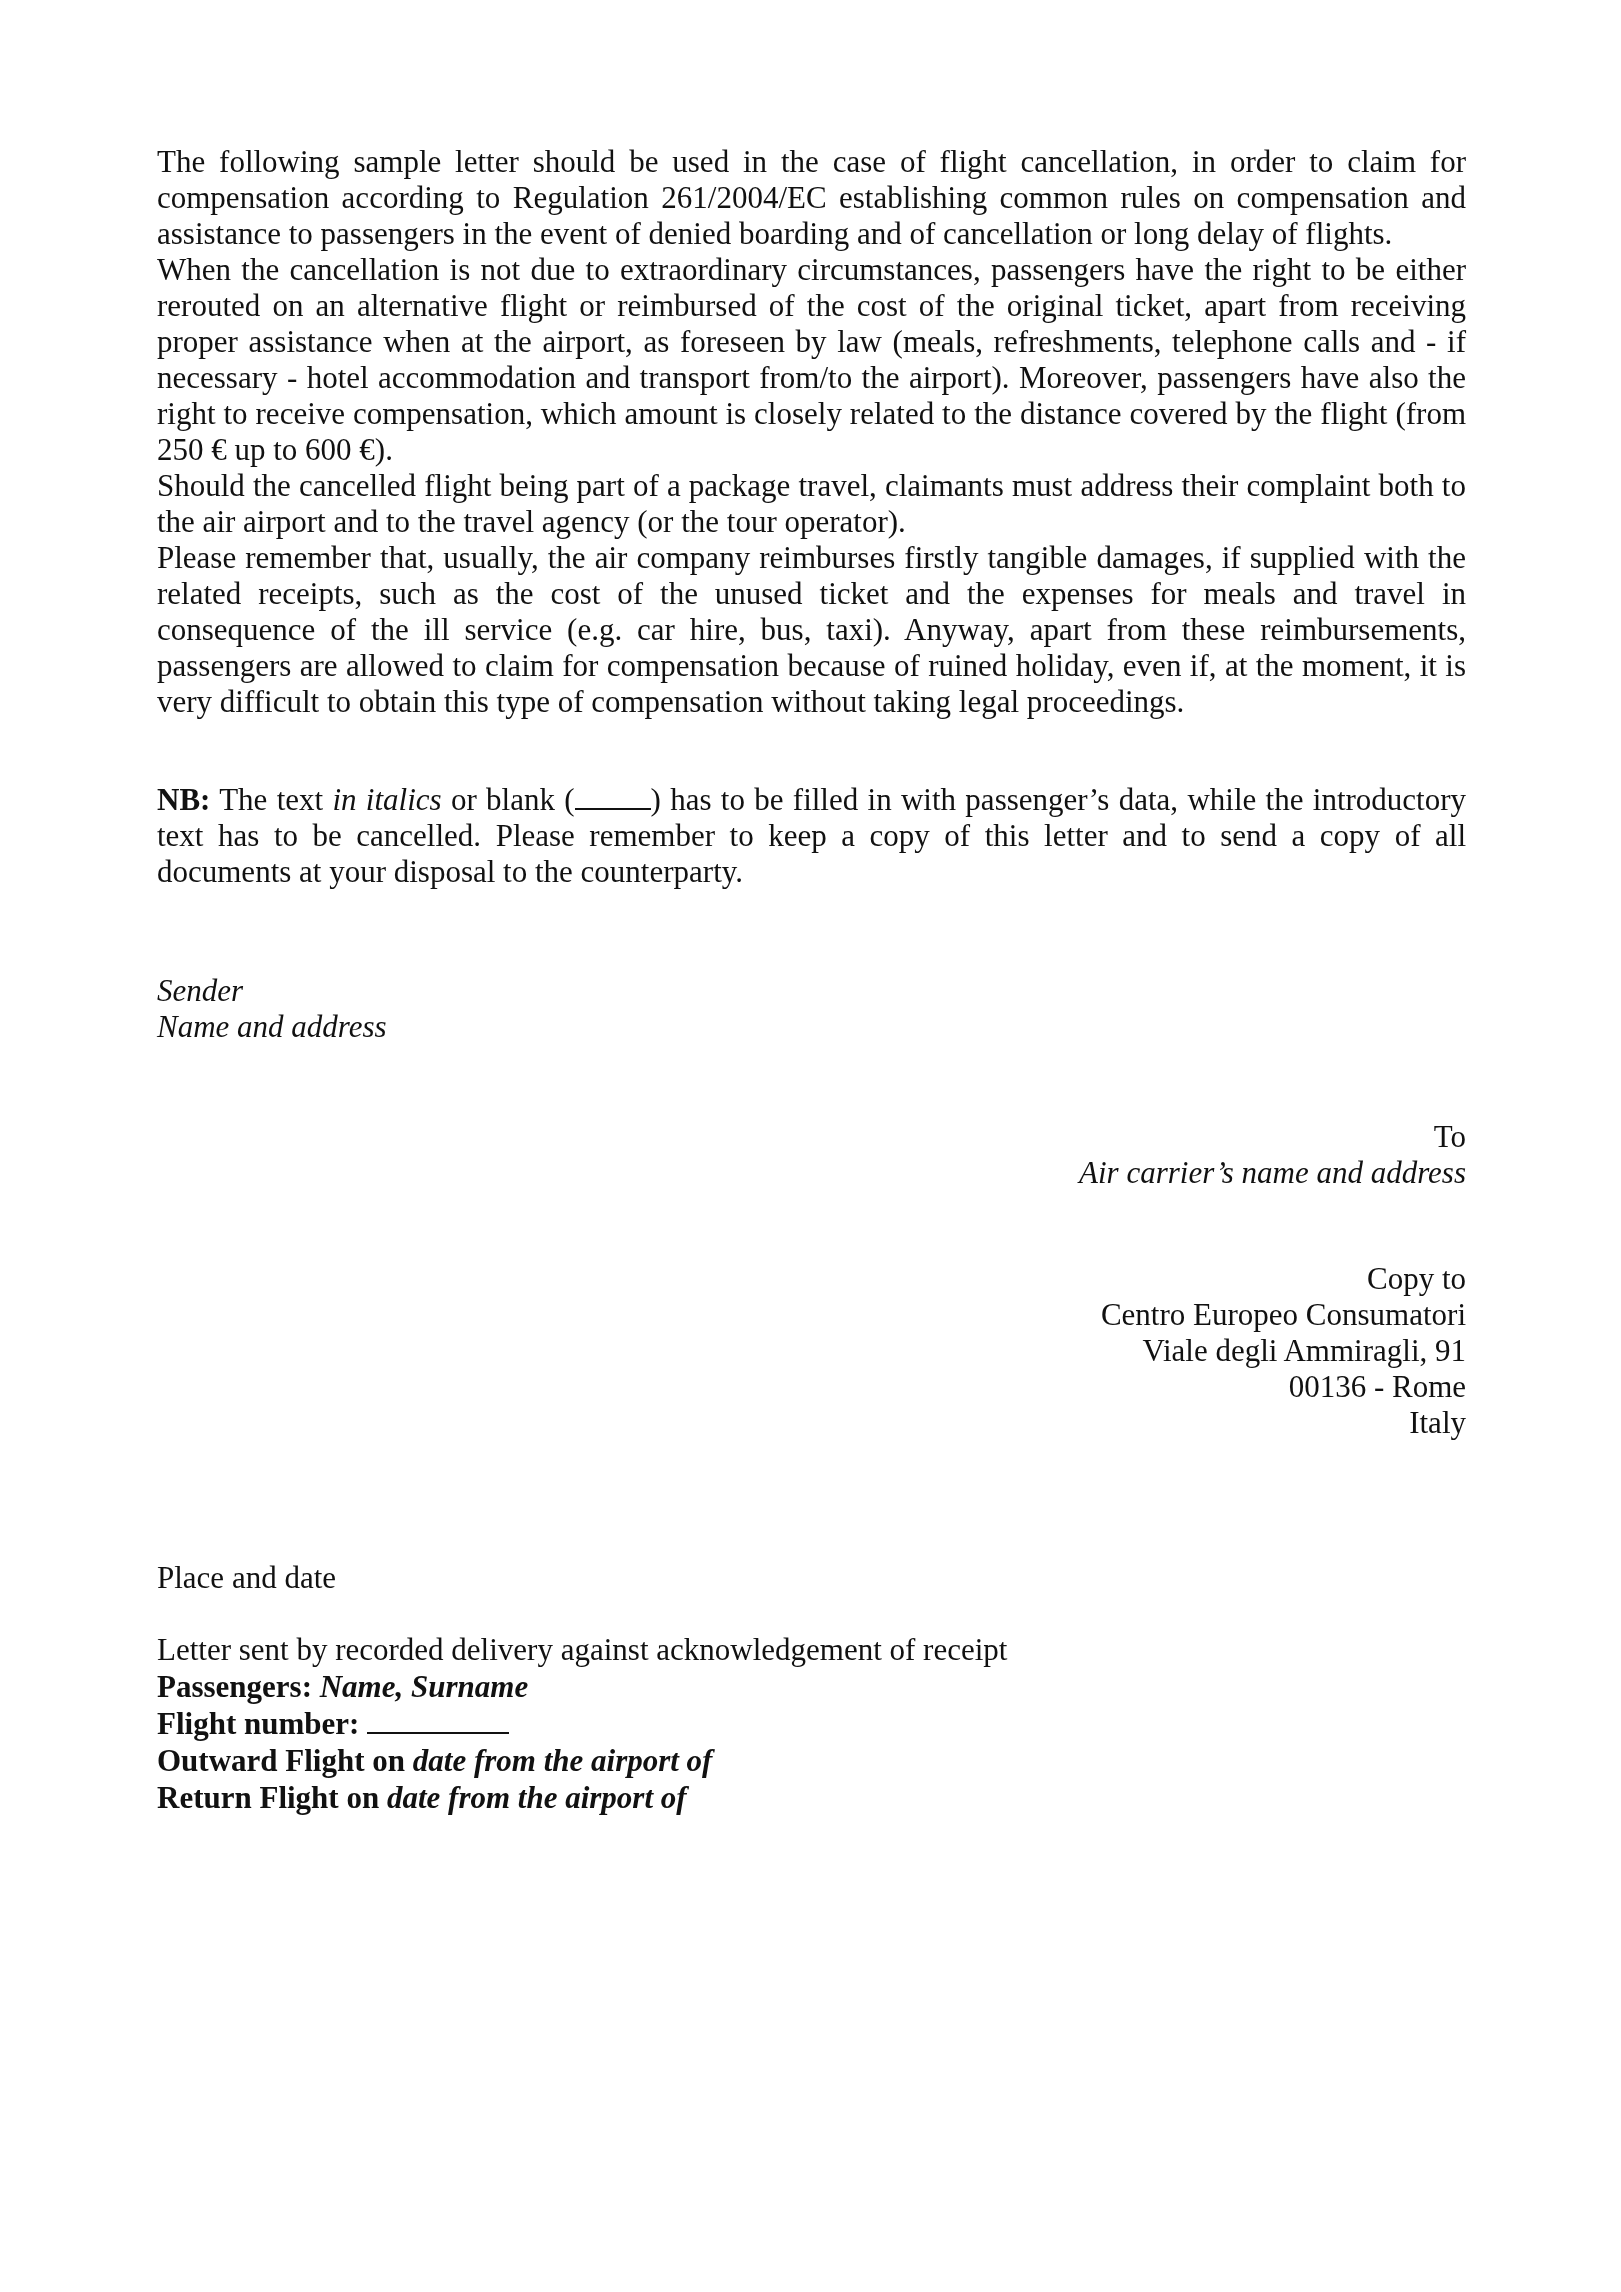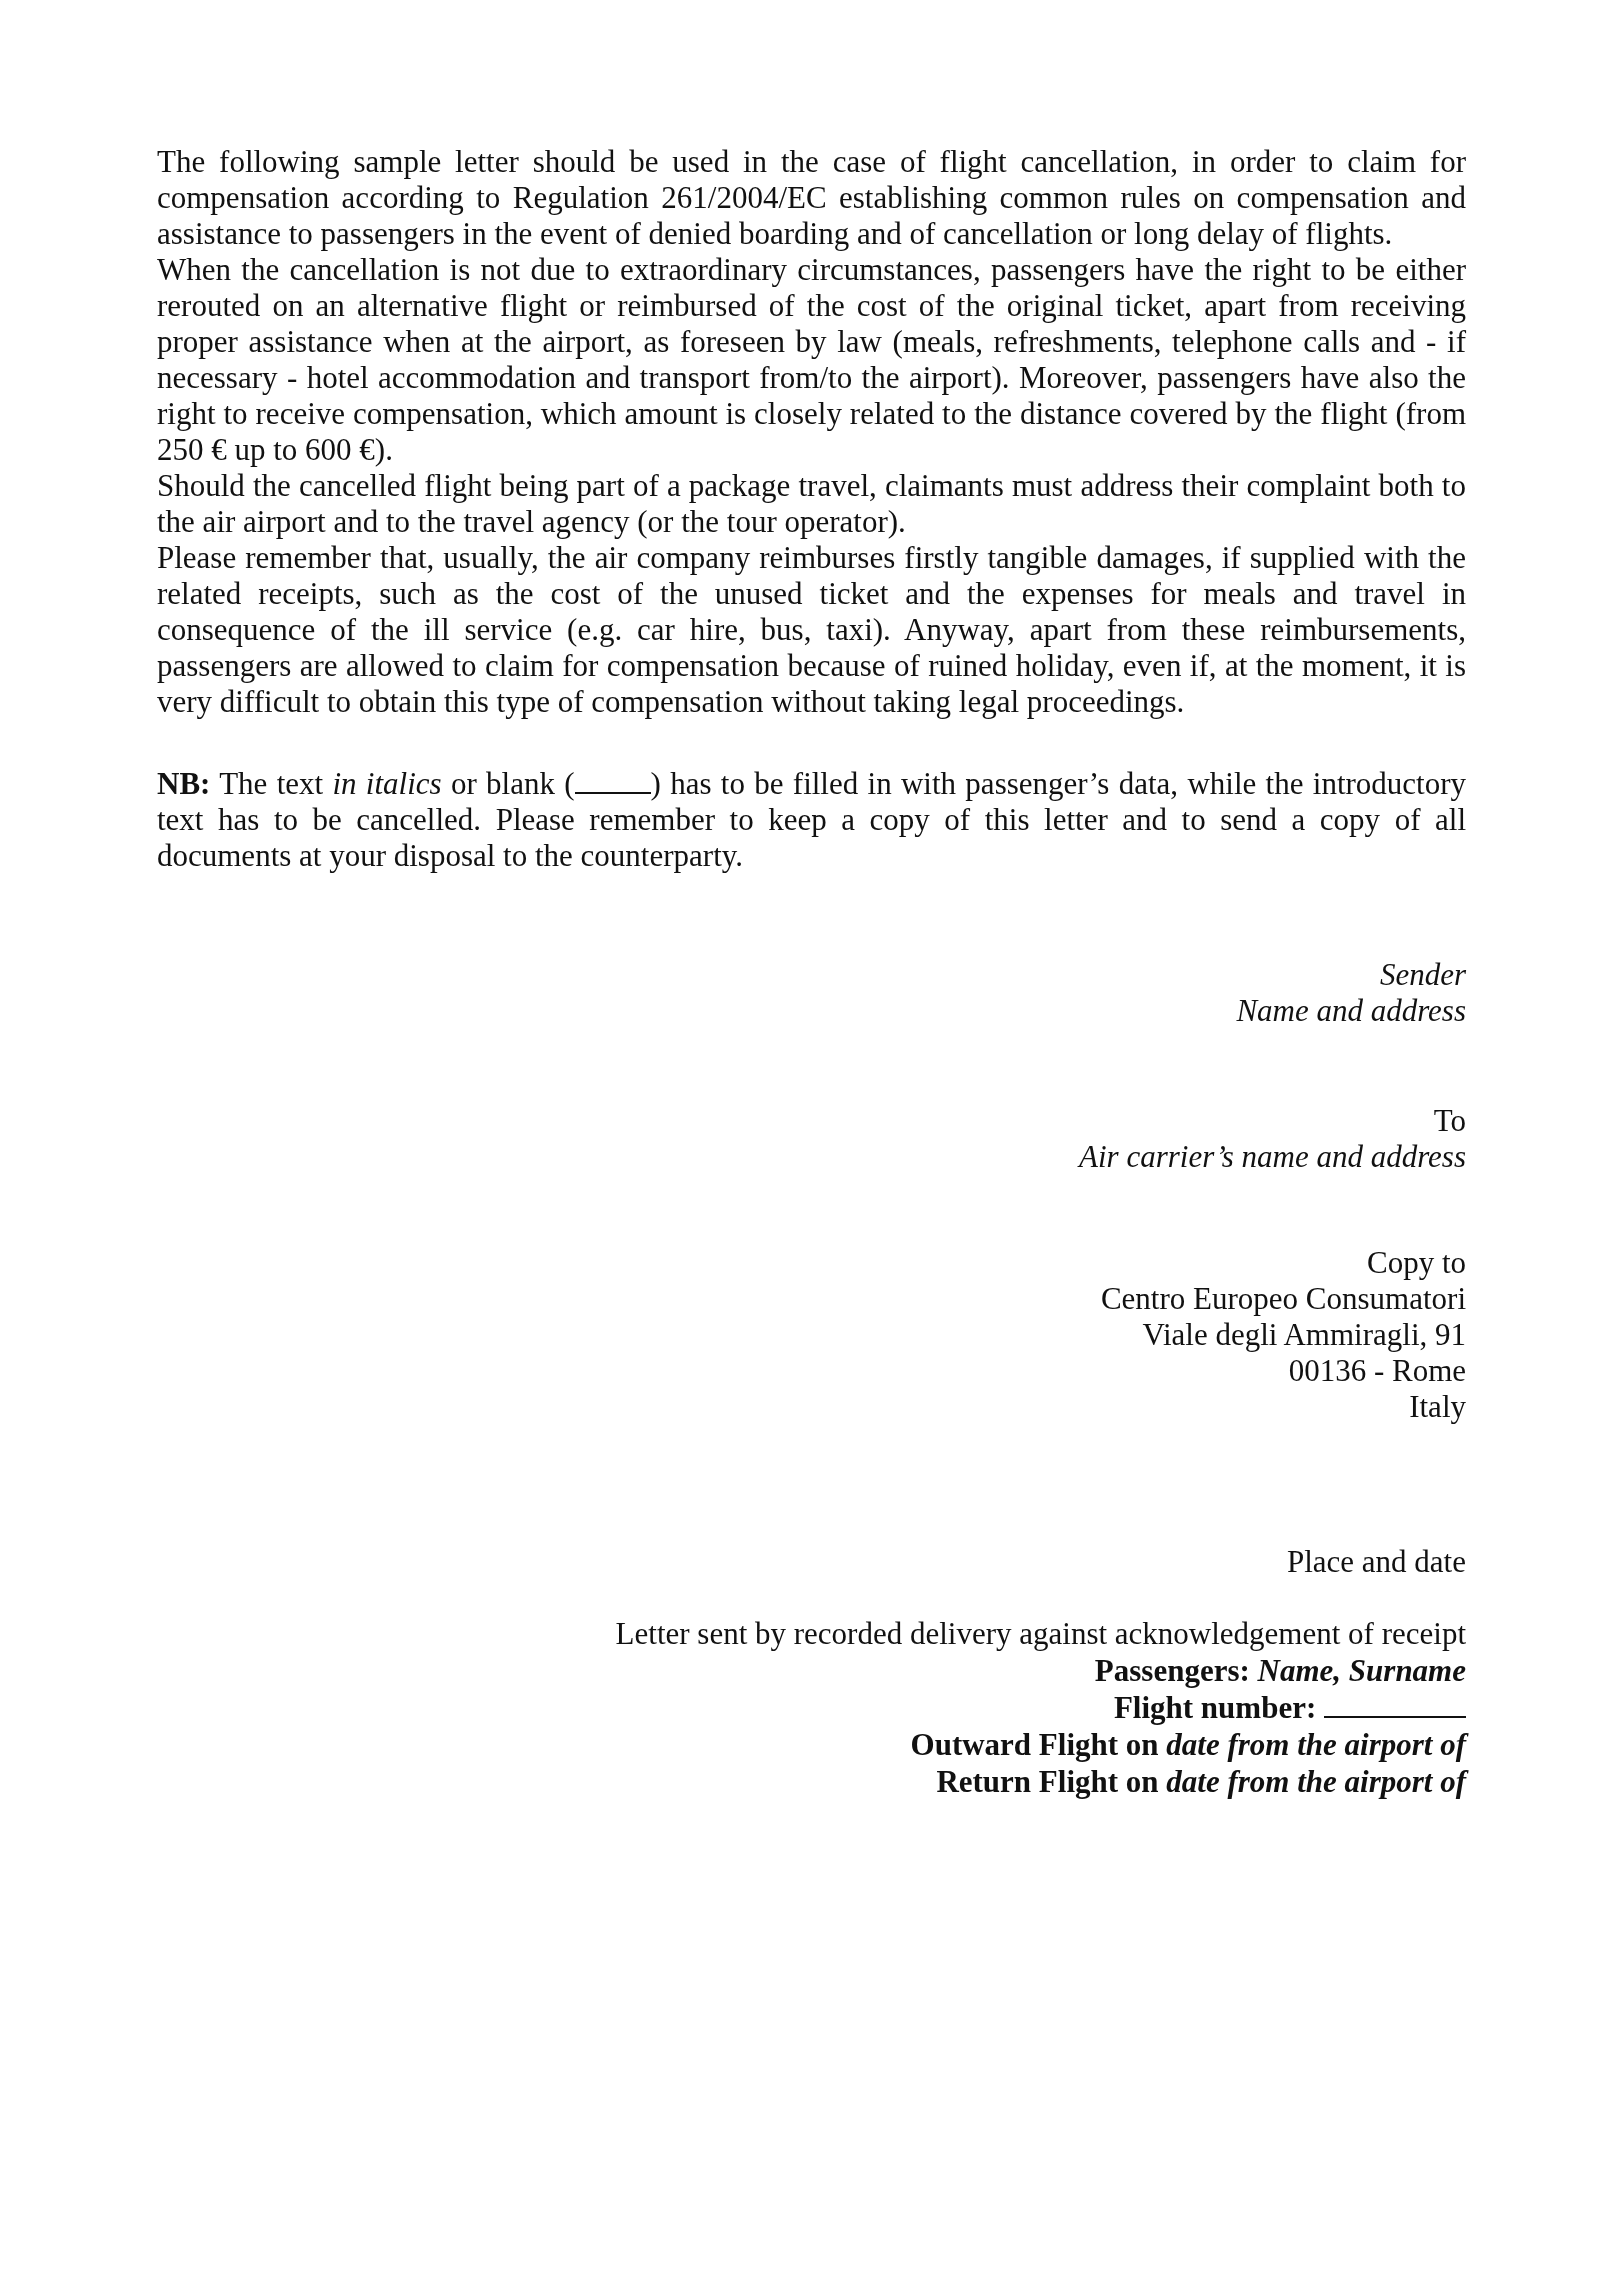--- a/index.html
+++ b/index.html
@@ -13,29 +13,29 @@
     background: #ffffff;
     color: #111111;
     font-family: "Liberation Serif", "DejaVu Serif", serif;
     font-size: 31px;
     line-height: 36px;
     padding: 144px 155px 0 157px;
     overflow: hidden;
     border-radius: 12px;
   }
 
-  p { margin: 0; text-align: right; }
+  p { margin: 0; }
 
   .justify { text-align: justify; text-justify: inter-word; }
   .right   { text-align: right; }
   .italic  { font-style: italic; }
   .bold    { font-weight: bold; }
   .bold-italic { font-weight: bold; font-style: italic; }
 
-  .nb-para      { margin-top: 46px; }
+  .nb-para      { margin-top: 62px; }
   .sender-block { margin-top: 83px; }
   .to-block     { margin-top: 74px; }
   .copy-block   { margin-top: 70px; }
   .place-date   { margin-top: 119px; }
   .delivery-line{ margin-top: 36px; }
   .object-para  { margin-top: 77px; font-weight: bold; }
   .flight-block { line-height: 37px; }
 
   .blank-short {
     display: inline-block;

